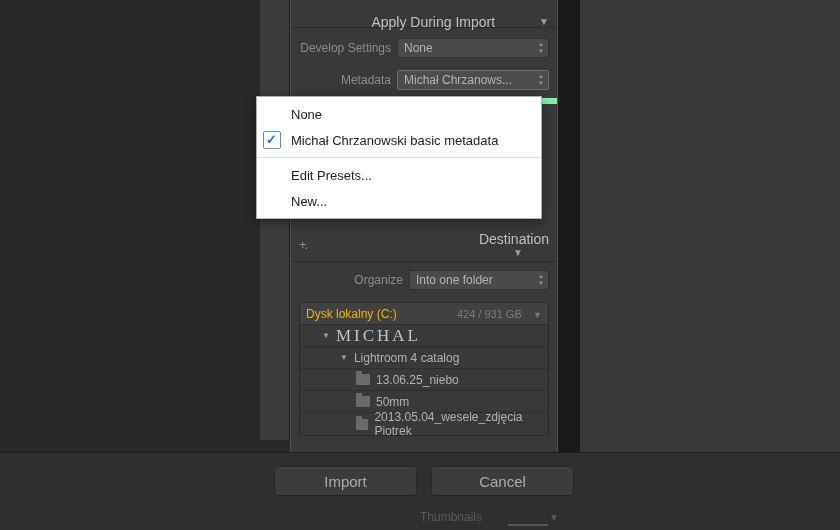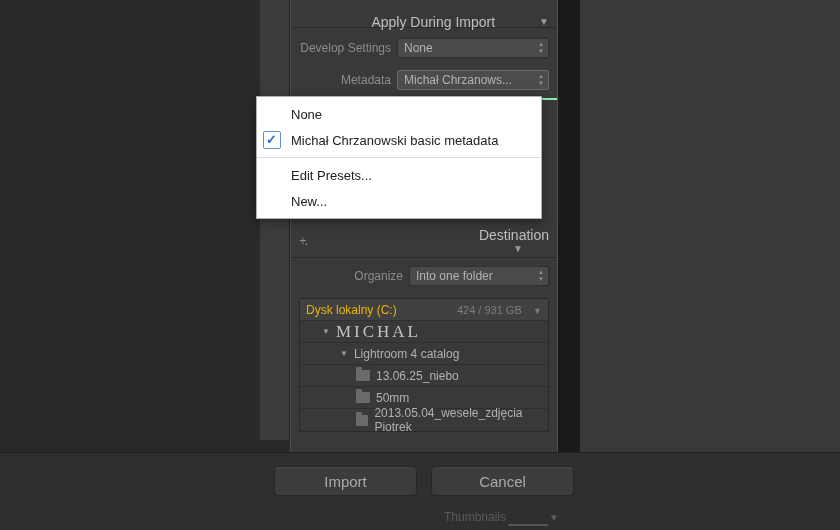--- a/index.html
+++ b/index.html
@@ -5,21 +5,21 @@
   * { box-sizing: border-box; margin: 0; padding: 0; font-family: Arial, Helvetica, sans-serif; }
   body { background: #292929; width: 840px; height: 530px; overflow: hidden; position: relative; }
   .panel-area { position: absolute; left: 290px; top: 0; width: 268px; height: 530px; background: #393939; border-left: 1px solid #505050; border-right: 1px solid #505050; }
   .right-gap { position: absolute; left: 558px; top: 0; width: 22px; height: 530px; background: #1a1a1a; }
   .right-side { position: absolute; left: 580px; top: 0; width: 260px; height: 530px; background: #393939; }
   .left-vert { position: absolute; left: 260px; top: 0; width: 30px; height: 440px; background: #3c3c3c; border-right: 1px solid #1f1f1f; }
 
   .section-header { display: flex; align-items: center; justify-content: flex-end; height: 28px; padding: 16px 8px 0 0; color: #bfbfbf; font-size: 14px; border-bottom: 1px solid #2a2a2a; gap: 36px; }
   .section-header .tri { margin-left: 8px; font-size: 10px; color: #9a9a9a; }
 
-  .form-body { padding: 10px 8px 8px 8px; border-bottom: 2px solid #86efac; }
+  .form-body { padding: 10px 8px 8px 8px; border-bottom: 6px solid #86efac; }
   .form-row { display: flex; align-items: center; margin-bottom: 12px; }
   .form-row:last-child { margin-bottom: 0; }
   .form-label { flex: 0 0 98px; text-align: right; color: #8c8c8c; font-size: 12px; padding-right: 6px; }
   .form-select { flex: 1; height: 20px; background: #4a4a4a; border: 1px solid #2f2f2f; border-radius: 2px; color: #b3b3b3; font-size: 12px; padding: 0 6px; display: flex; align-items: center; position: relative; }
   .form-select .spin { position: absolute; right: 2px; top: 2px; width: 10px; height: 14px; display: flex; flex-direction: column; }
   .spin span { flex:1; font-size:6px; color:#8f8f8f; line-height:6px; text-align:center; }
   .form-select-hl { border: 1px solid #6a6a6a; background:#4c4c4c; }
   .trunc { white-space: nowrap; overflow: hidden; text-overflow: ellipsis; max-width: 120px; display:inline-block; }
 
   .dest-header { display:flex; align-items:center; justify-content:space-between; height:34px; padding:0 8px; color:#bfbfbf; font-size:14px; border-bottom:1px solid #2a2a2a;}
@@ -45,21 +45,21 @@
   .folder-ico::before { content:""; position:absolute; top:-3px; left:0; width:6px; height:3px; background:#6a6a6a; border-radius:1px 1px 0 0; }
   .indent1 { padding-left: 22px; }
   .indent2 { padding-left: 40px; }
   .indent3 { padding-left: 56px; }
   .michal { font-family: "Trajan Pro", "Times New Roman", serif; letter-spacing: 3px; font-size: 17px; color:#c2c2c2; }
 
   
   .btn-bar { position:absolute; left:268px; top:462px; width:312px; height:38px; display:flex; gap:14px; padding:4px 6px; }
   .big-btn { flex:1; background:#3c3c3c; border:1px solid #272727; border-radius:4px; color:#aaaaaa; font-size:15px; display:flex; align-items:center; justify-content:center; box-shadow: inset 0 1px 0 rgba(255,255,255,0.05); }
   .bottom-strip { position:absolute; left:0; top:452px; width:840px; height:78px; background:#2f2f2f; border-top:1px solid #1e1e1e; }
-  .thumbnails-label { position:absolute; left:444px; top:510px; color:#5a5a5a; font-size:12px; }
+  .thumbnails-label { position:absolute; left:420px; top:510px; color:#5a5a5a; font-size:12px; }
   .thumb-tri { position:absolute; left:549px; top:512px; color:#5a5a5a; font-size:10px; }
   .slider-track { position:absolute; left:508px; top:524px; width:40px; height:2px; background:#555; }
 
   
   .dropdown { position:absolute; left:256px; top:96px; width:286px; background:#fff; border:1px solid #b0b0b0; box-shadow: 0 3px 10px rgba(0,0,0,0.4); padding:4px 0; z-index:100; }
   .dd-item { display:flex; align-items:center; height:26px; padding:0 10px 0 34px; color:#222; font-size:13px; position:relative; }
   .dd-item.sel::before { content:""; position:absolute; left:6px; top:4px; width:16px; height:16px; border:1px solid #5b8fd6; border-radius:2px; }
   .dd-item.sel::after { content:"✓"; position:absolute; left:9px; top:5px; color:#2b6cd4; font-size:13px; font-weight:bold; }
   .dd-sep { height:1px; background:#ddd; margin:4px 0; }
 </style>

